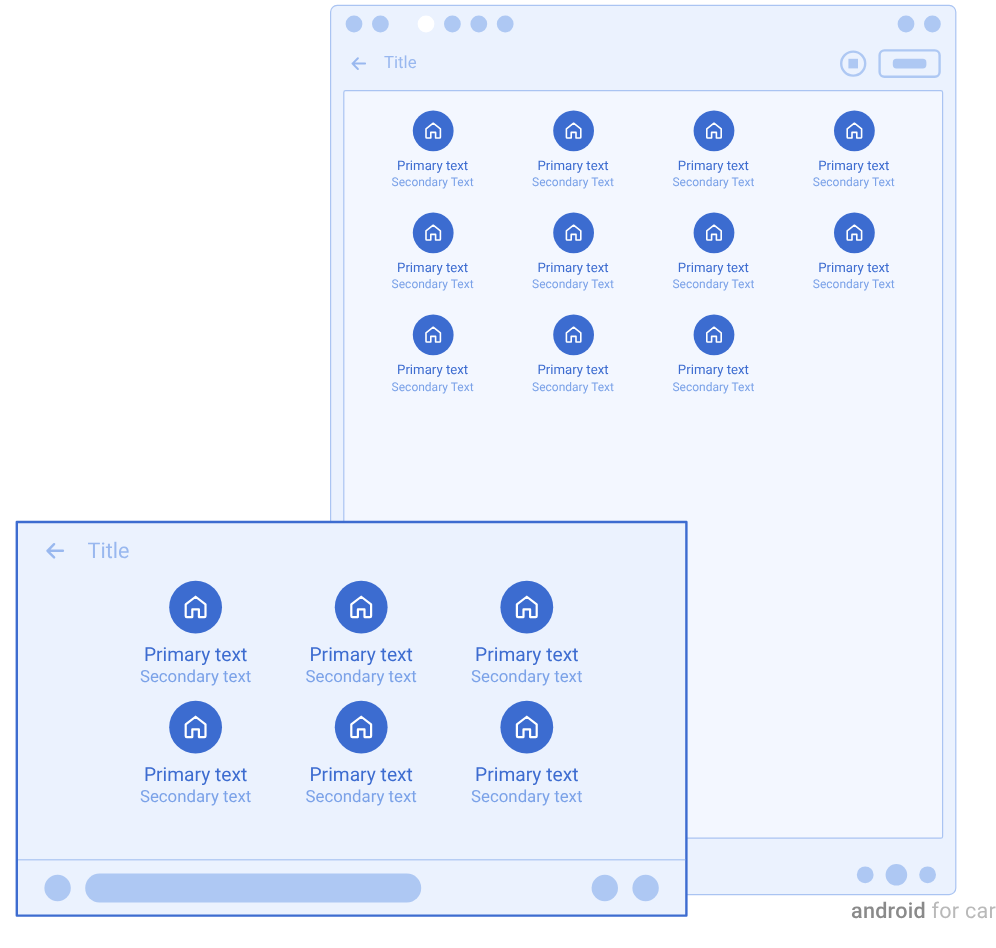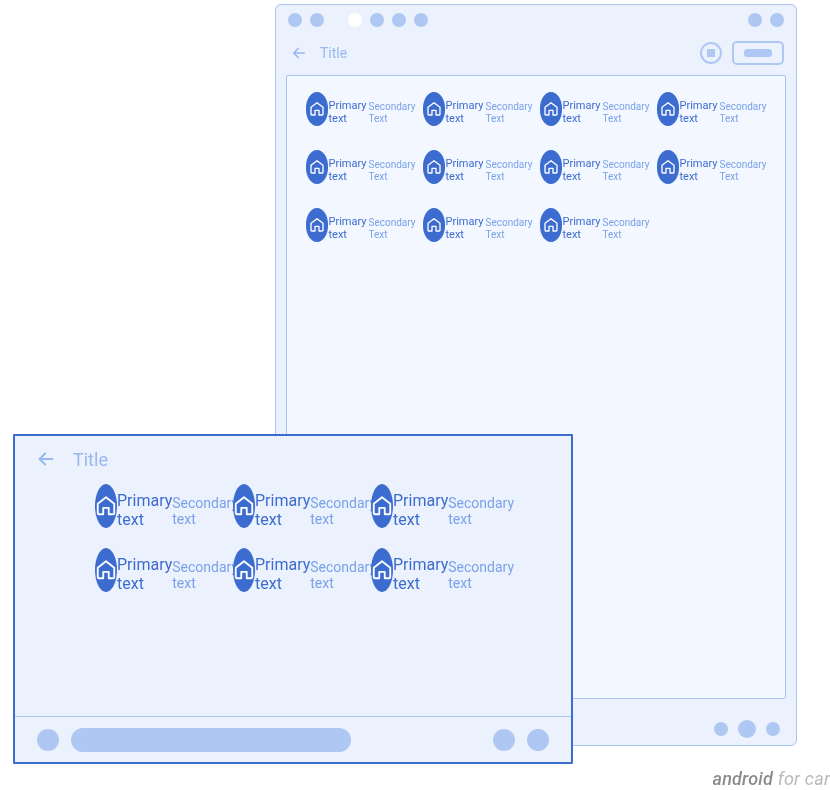--- a/index.html
+++ b/index.html
@@ -109,21 +109,21 @@
     gap: 10px;
     padding: 0 16px;
   }
   .navA .dot {
     width: 14px; height: 14px; border-radius: 50%; background: var(--dot);
   }
   .navA .dot.big { width: 18px; height: 18px; }
 
   
   .itemA, .itemB {
-    display: flex; flex-direction: row; align-items: center;
+    display: flex; flex-direction: column; align-items: center;
     cursor: pointer;
   }
   .itemA { width: 110px; }
   .iconBubbleA {
     width: 34px; height: 34px; border-radius: 50%;
     background: var(--accent);
     display: flex; align-items: center; justify-content: center;
     margin-bottom: 6px;
   }
   .iconBubbleA svg { width: 16px; height: 16px; }
@@ -208,28 +208,27 @@
   }
   .navB .track {
     width: 280px; height: 24px; border-radius: 14px; background: var(--dot);
   }
   .navB .spacer { flex: 1; }
 
   
   .watermark {
     position: absolute;
     right: 0;
-    bottom: 1px;
+    bottom: 20px;
     font-size: 18px;
     color: #b9b9b9;
     font-weight: 400;
     letter-spacing: 0.2px;
     white-space: nowrap;
     overflow: hidden;
-    font-style: italic;
   }
   .watermark b { color: #8a8a8a; font-weight: 500; }
 </style>
 </head>
 <body class="colors">
 
 <svg width="0" height="0" style="position:absolute">
   <defs>
     <g id="home-glyph">
       <path d="M3 9.5 L12 2.5 L21 9.5 V20 A1 1 0 0 1 20 21 H15 V14 H9 V21 H4 A1 1 0 0 1 3 20 Z" fill="none" stroke="#ffffff" stroke-width="2" stroke-linejoin="round" stroke-linecap="round"></path>

